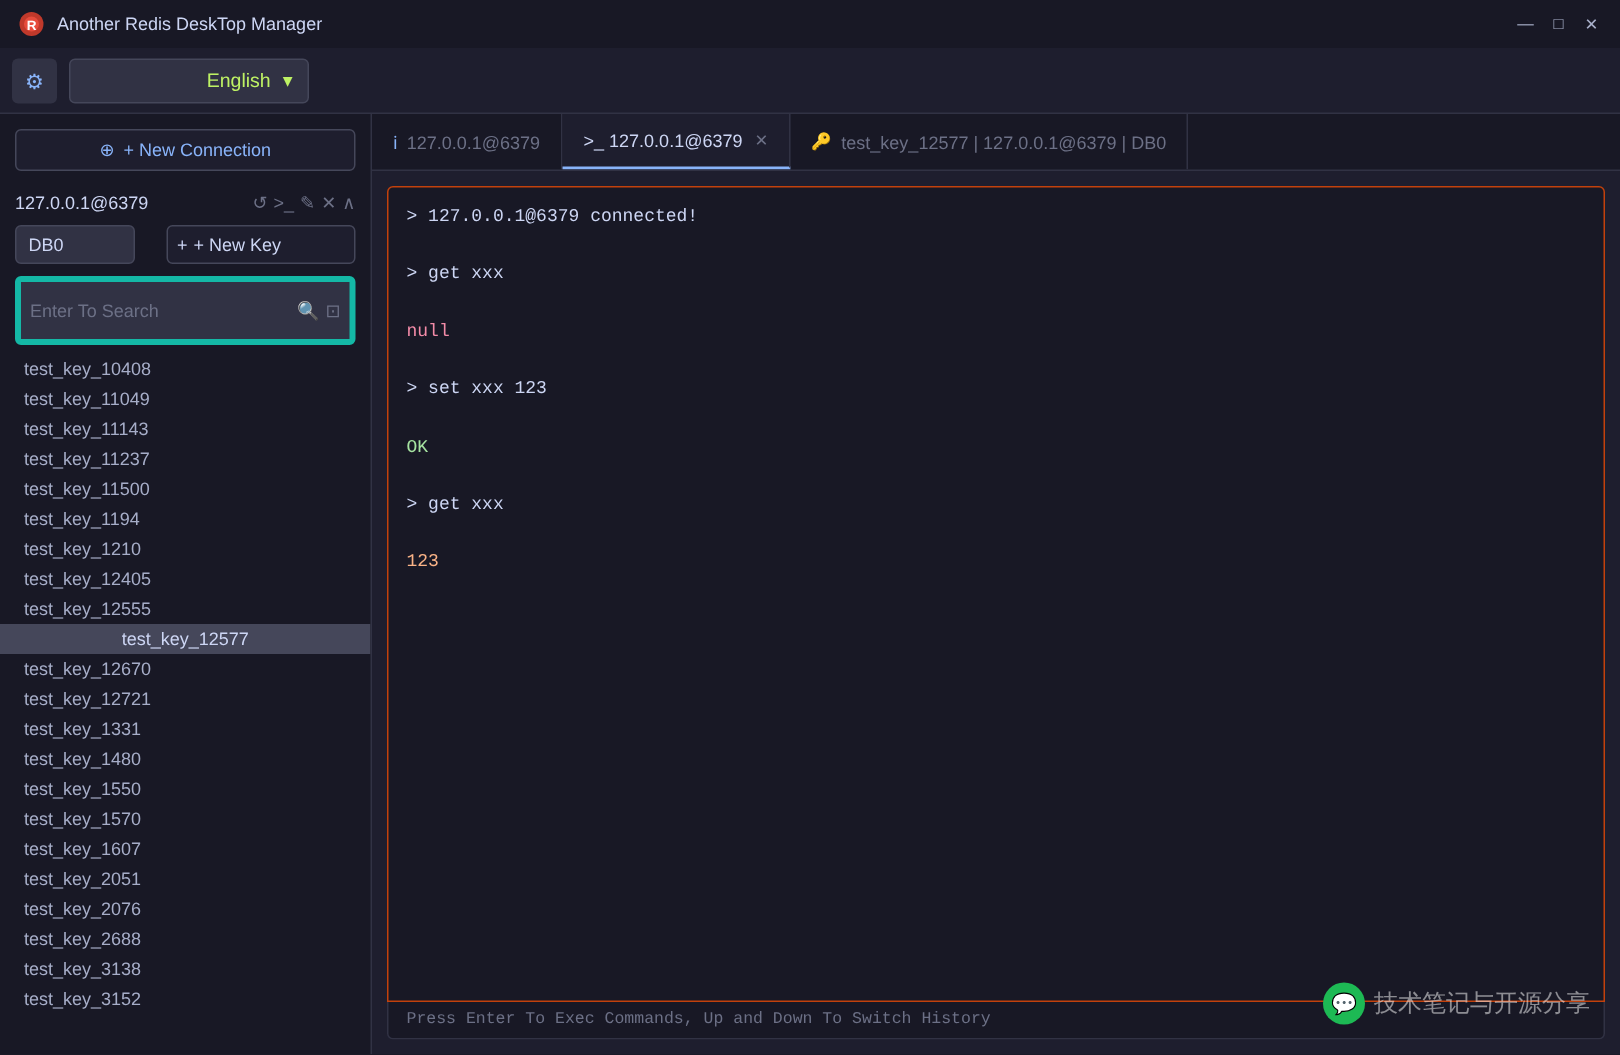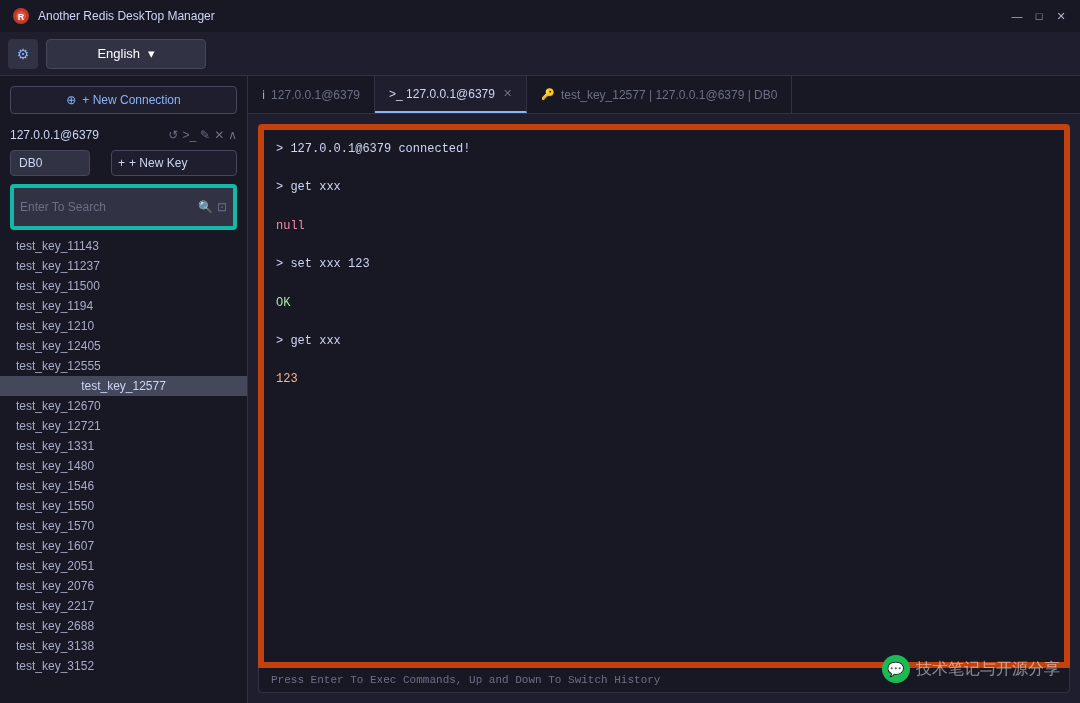--- a/index.html
+++ b/index.html
@@ -75,29 +75,29 @@
       cursor: pointer;
       display: flex;
       align-items: center;
       justify-content: center;
       font-size: 14px;
     }
     .lang-select {
       background: #313244;
       border: 1px solid #45475a;
       border-radius: 4px;
-      color: #ffffff;
+      color: #bef264;
       padding: 4px 10px;
       font-size: 13px;
       height: 30px;
       min-width: 160px;
       cursor: pointer;
       display: flex;
       align-items: center;
-      justify-content: center;
+      justify-content: flex-end;
       gap: 8px;
     }
 
     
     .content {
       display: flex;
       flex: 1;
       overflow: hidden;
     }
 
@@ -278,21 +278,21 @@
     .terminal-container {
       flex: 1;
       display: flex;
       flex-direction: column;
       padding: 10px;
       overflow: hidden;
     }
     .terminal-output {
       flex: 1;
       background: #181825;
-      border: 6px solid #c2410c;
+      border: 1px solid #c2410c;
       border-radius: 4px 4px 0 0;
       padding: 10px 12px;
       font-family: 'Courier New', monospace;
       font-size: 12px;
       color: #cdd6f4;
       overflow-y: auto;
       line-height: 1.6;
     }
     .terminal-output::-webkit-scrollbar { width: 4px; }
     .terminal-output::-webkit-scrollbar-thumb { background: #45475a; }
@@ -399,39 +399,39 @@
         </button>
       </div>
 
       <div class="search-bar">
         <input class="search-input" type="text" placeholder="Enter To Search" style="">
         <span class="search-icon">🔍</span>
         <span style="color:#6c7086;font-size:12px;">⊡</span>
       </div>
 
       <div class="key-list" id="key-list">
+      <div class="key-item">test_key_10408</div>
+          <div class="key-item">test_key_11049</div>
           <div class="key-item">test_key_11143</div>
           <div class="key-item">test_key_11237</div>
           <div class="key-item">test_key_11500</div>
           <div class="key-item">test_key_1194</div>
           <div class="key-item">test_key_1210</div>
           <div class="key-item">test_key_12405</div>
           <div class="key-item">test_key_12555</div>
           <div class="key-item active">test_key_12577</div>
           <div class="key-item">test_key_12670</div>
           <div class="key-item">test_key_12721</div>
           <div class="key-item">test_key_1331</div>
           <div class="key-item">test_key_1480</div>
-          <div class="key-item">test_key_1546</div>
           <div class="key-item">test_key_1550</div>
           <div class="key-item">test_key_1570</div>
           <div class="key-item">test_key_1607</div>
           <div class="key-item">test_key_2051</div>
           <div class="key-item">test_key_2076</div>
-          <div class="key-item">test_key_2217</div>
           <div class="key-item">test_key_2688</div>
           <div class="key-item">test_key_3138</div>
           <div class="key-item">test_key_3152</div>
         </div>
     </div>
 
     <div class="main-panel">
 
       <div class="tabs-bar">
         <div class="tab">

